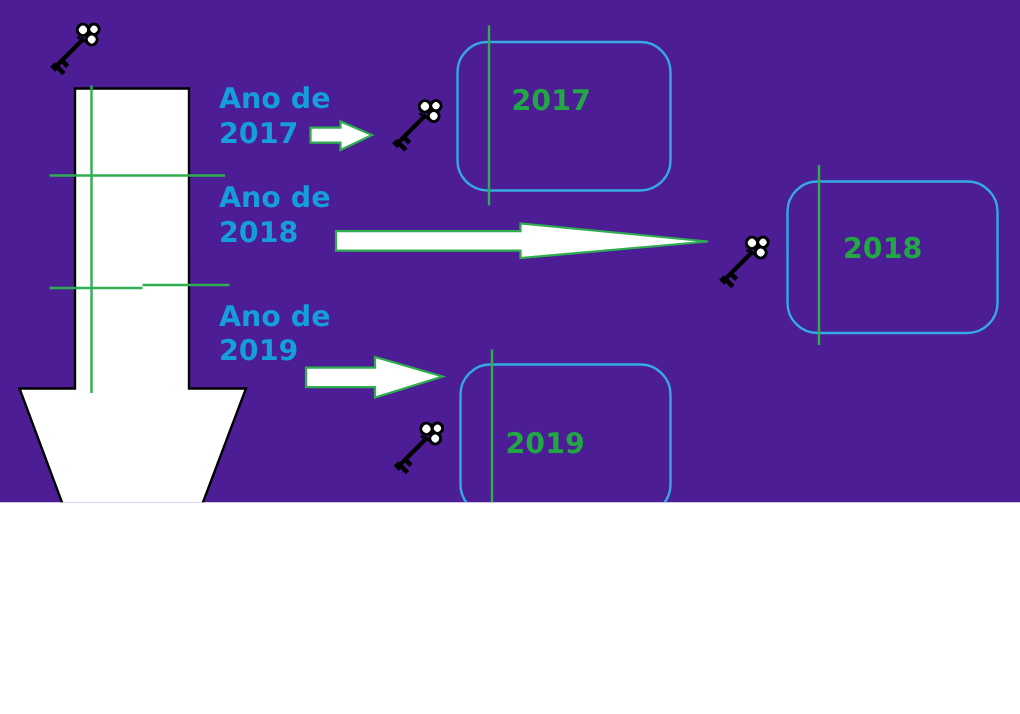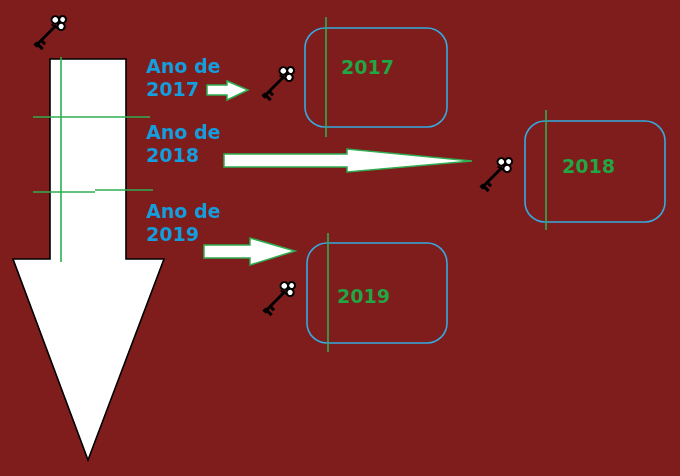--- a/index.html
+++ b/index.html
@@ -4,22 +4,22 @@
 <style>
   html, body {
     margin: 0;
     padding: 0;
     background: #ffffff;
     font-family: "DejaVu Sans", "Liberation Sans", sans-serif;
   }
   .canvas {
     position: relative;
     width: 680px;
-    height: 476px;
-    background: #7f1d1d;
+    height: 335px;
+    background: #4c1d95;
     overflow: hidden;
   }
   .shape-layer {
     position: absolute;
     left: 0;
     top: 0;
     pointer-events: none;
   }
   .blue-label {
     position: absolute;

